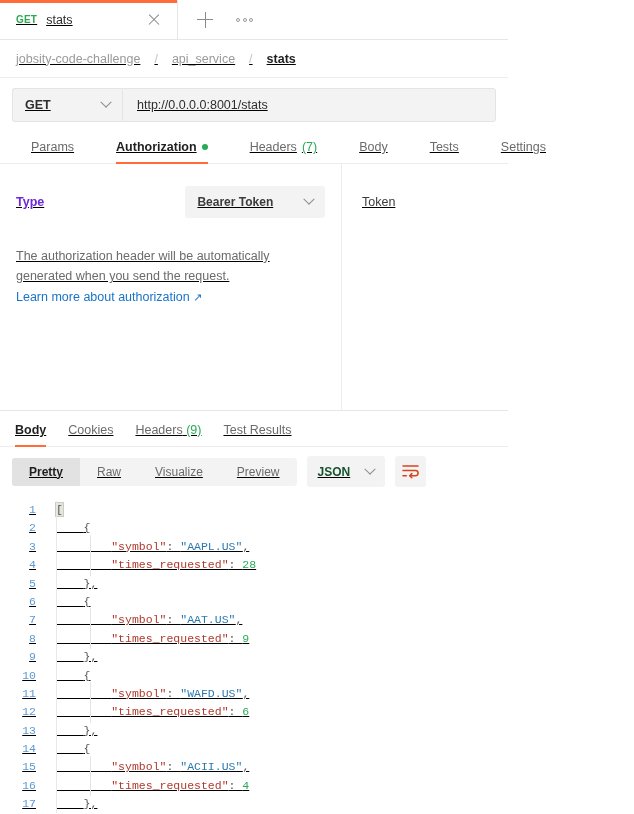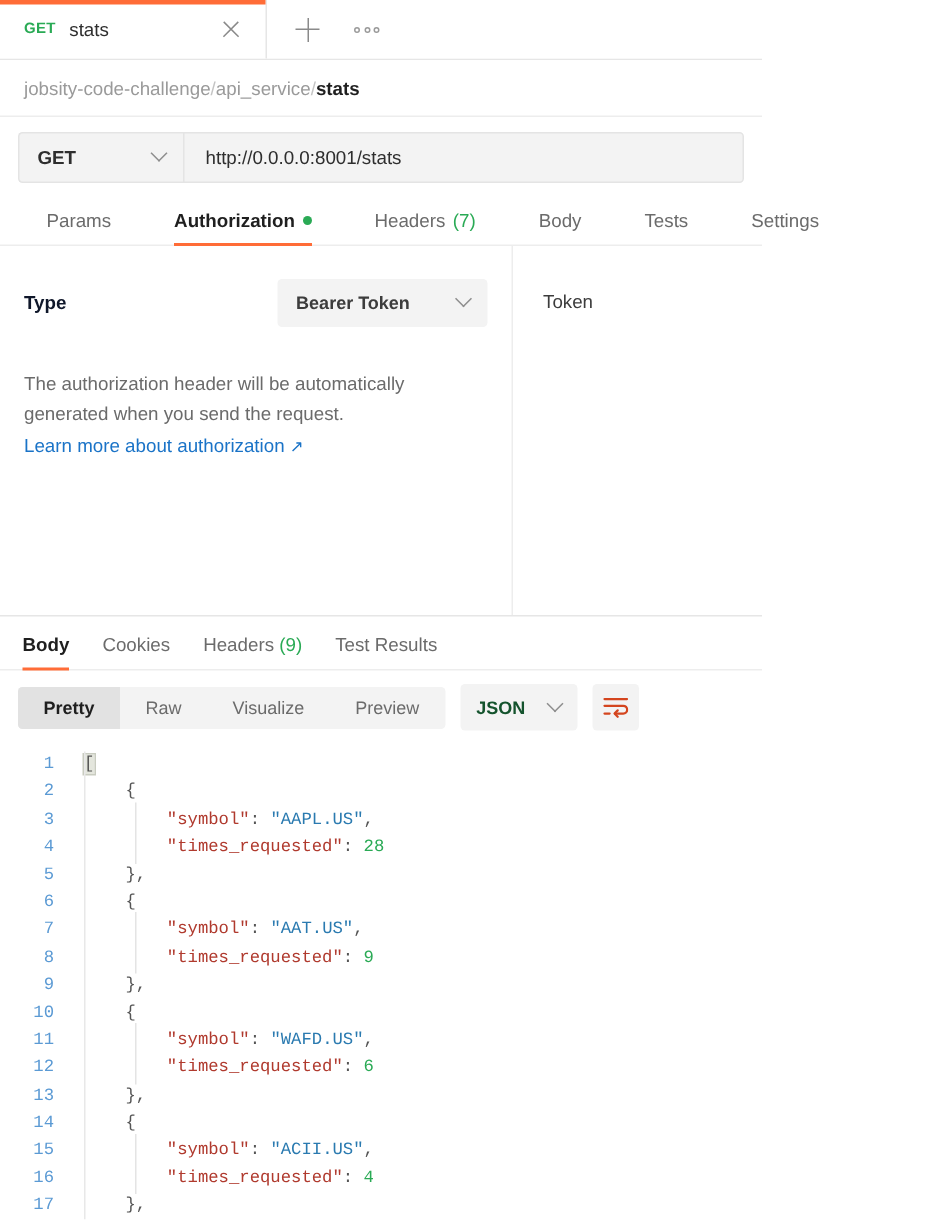--- a/index.html
+++ b/index.html
@@ -4,21 +4,21 @@
 <style>
   * { box-sizing: border-box; margin: 0; padding: 0; }
   html, body {
     width: 634px;
     height: 814px;
     overflow: hidden;
     background: #ffffff;
     font-family: "Liberation Sans", sans-serif;
     -webkit-font-smoothing: antialiased;
   }
-  .app { position: relative; width: 508px; height: 814px; background:#fff; }
+  .app { position: relative; width: 508px; height: 814px; background:#fff;text-decoration:underline; }
 
   
   .tabstrip {
     display: flex; align-items: stretch;
     height: 40px;
     background: #fafafa;
     border-bottom: 1px solid #e6e6e6;
   }
   .req-tab {
     position: relative;
@@ -59,21 +59,21 @@
   .plus-btn::before { left: 7px; top: 14.5px; width: 16px; height: 1.4px; }
   .plus-btn::after  { top: 7px; left: 14.5px; height: 16px; width: 1.4px; }
   .dots-btn { display: flex; gap: 2.5px; align-items: center; margin-left: 12px; cursor: pointer; padding: 8px 4px; }
   .dots-btn i {
     display: block; width: 4px; height: 4px; border-radius: 50%;
     border: 1px solid #9a9a9a; background: transparent;
   }
 
   
   .breadcrumb {
-    display: flex; align-items: center; gap: 0;
+    display: flex; align-items: center; gap: 14px;
     height: 38px; padding: 0 16px;
     font-size: 12.5px;
     border-bottom: 1px solid #ededed;
   }
   .crumb { color: #9a9a9a; cursor: pointer; white-space: nowrap; }
   .crumb.last { color: #1f1f1f; font-weight: bold; cursor: default; }
   .crumb-sep { color: #c4c4c4; }
 
   
   .urlbar-wrap { padding: 10px 12px 8px 12px; }
@@ -122,21 +122,21 @@
   }
   .rtab:first-child.active::after { left: 3px; }
   .green-dot { width: 6px; height: 6px; border-radius: 50%; background: #2aaa55; display: inline-block; }
   .count-green { color: #2aaa55; }
 
   
   .auth-area { display: flex; height: 246px; }
   .auth-left { width: 341px; padding: 22px 16px 0 16px; position: relative; }
   .auth-right { flex: 1; border-left: 1px solid #ededed; padding: 28px 0 0 20px; }
   .auth-row { display: flex; align-items: center; }
-  .auth-type-label { font-size: 12.5px; font-weight: bold; color: #0f172a; width: 170px; }
+  .auth-type-label { font-size: 12.5px; font-weight: bold; color: #6d28d9; width: 170px; }
   .type-select {
     display: flex; align-items: center; justify-content: space-between;
     width: 140px; height: 32px; padding: 0 12px;
     background: #f3f3f3; border-radius: 3px; cursor: pointer;
   }
   .type-select-label { font-size: 12px; font-weight: bold; color: #3c3c3c; }
   .auth-desc {
     margin-top: 28px;
     font-size: 12.5px; color: #6b6b6b; line-height: 1.62; max-width: 272px;
   }

